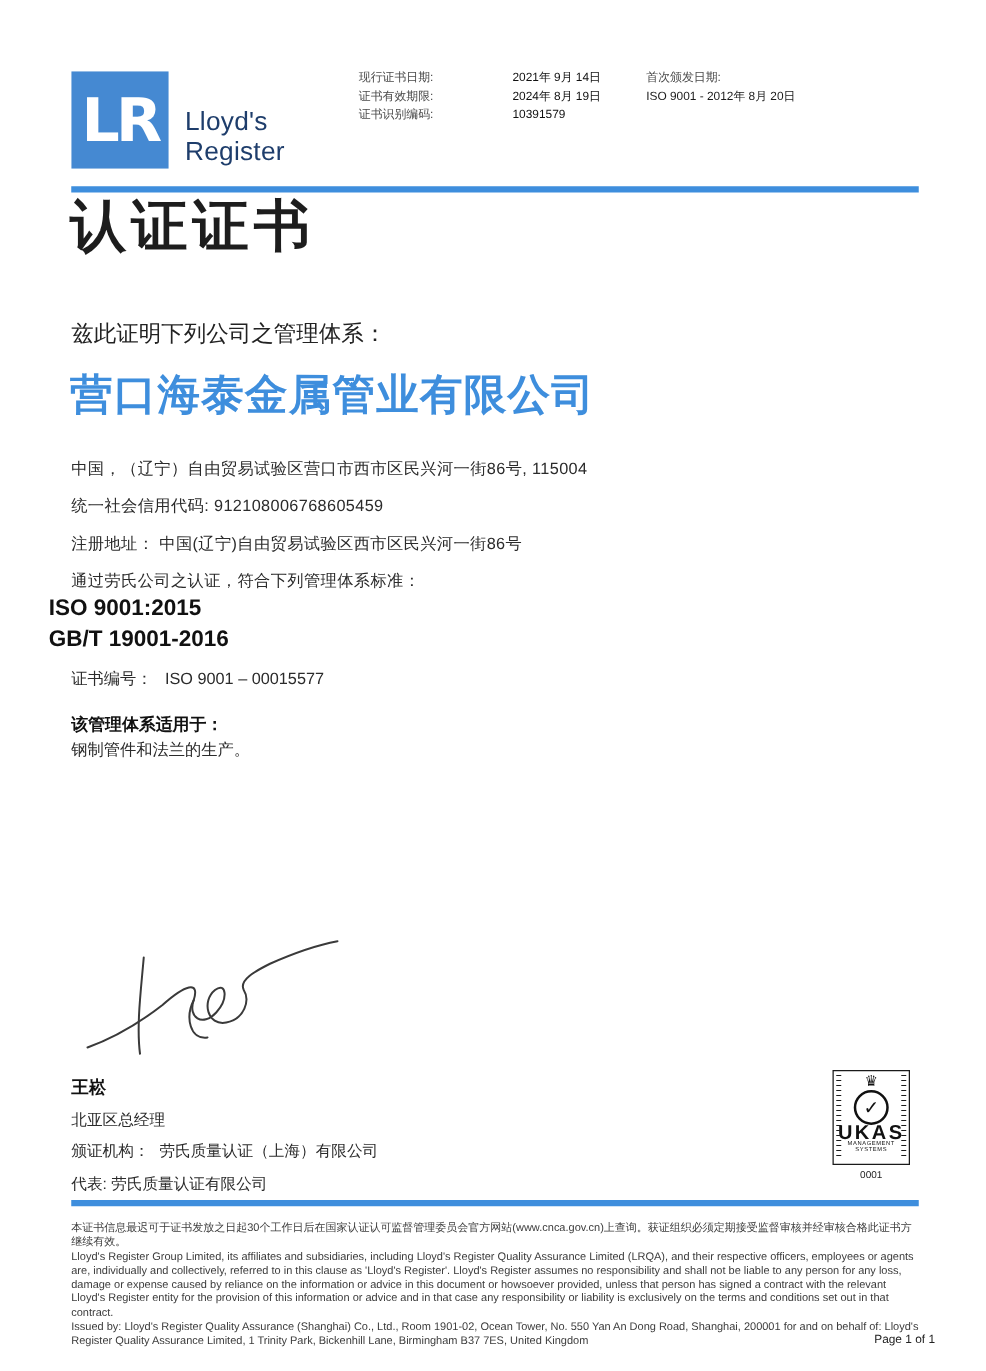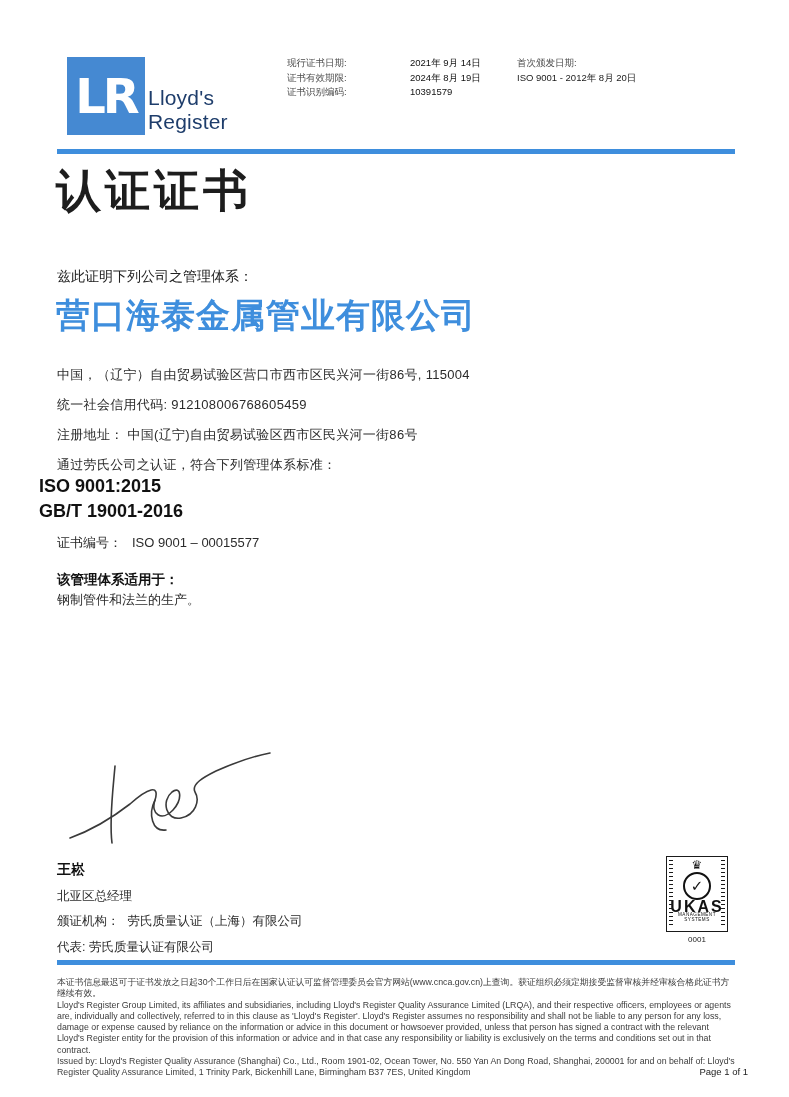--- a/index.html
+++ b/index.html
@@ -1,35 +1,35 @@
 <!DOCTYPE html>
 <html><head>
 <meta charset="utf-8">
 <style>
   html,body{margin:0;padding:0;background:#e9e9e9;}
   .page{
     position:relative;width:789px;height:1097px;margin:0 auto;background:#ffffff;
     font-family:"Liberation Sans","DejaVu Sans",sans-serif;color:#1a1a1a;overflow:hidden;
   }
   
-  .logo-square{position:absolute;left:67px;top:57px;width:78px;height:88px;}
+  .logo-square{position:absolute;left:57px;top:57px;width:78px;height:88px;}
   .wordmark{position:absolute;left:148px;top:86px;font-size:21px;line-height:24px;color:#1e3d6b;letter-spacing:.2px;}
   .hdr-info{position:absolute;left:287px;top:56px;font-size:9.5px;line-height:14.5px;}
   .hdr-row{display:flex;}
   .hdr-label{width:123px;color:#4a4a4a;}
   .hdr-value{color:#111;}
   .hdr-first{position:absolute;left:517px;top:56px;font-size:9.5px;line-height:14.5px;}
   .hdr-first .lab{color:#4a4a4a;}
   .rule{position:absolute;left:57px;width:678px;height:5px;background:#3e8edd;}
   .rule1{top:149px;}
   .rule2{top:960px;}
   
-  .doc-title{position:absolute;left:56px;top:161px;font-family:"Liberation Serif","DejaVu Serif",serif;
+  .doc-title{position:absolute;left:56px;top:151px;font-family:"Liberation Serif","DejaVu Serif",serif;
     font-weight:700;font-size:45px;letter-spacing:4px;color:#1d1d1d;}
-  .certify{position:absolute;left:57px;top:268px;font-family:Liberation Serif, serif;font-size:14px;color:#222;}
+  .certify{position:absolute;left:57px;top:255px;font-family:Liberation Serif, serif;font-size:18px;color:#222;}
   .company{position:absolute;left:56px;top:293px;font-size:34px;font-weight:700;color:#3e8edd;letter-spacing:1px;}
   .bodyline{position:absolute;left:57px;font-size:13px;color:#2b2b2b;letter-spacing:.3px;}
   .addr{top:366px;}
   .credit{top:396px;}
   .regaddr{top:426px;}
   .stdintro{top:456px;}
   .standards{position:absolute;left:39px;top:474px;font-size:18px;font-weight:700;line-height:25px;color:#111;}
   .certno{position:absolute;left:57px;top:534px;font-size:13px;color:#2b2b2b;}
   .certno .lab{margin-right:10px;}
   .scope-h{position:absolute;left:57px;top:571px;font-size:13.5px;font-weight:700;color:#111;}

